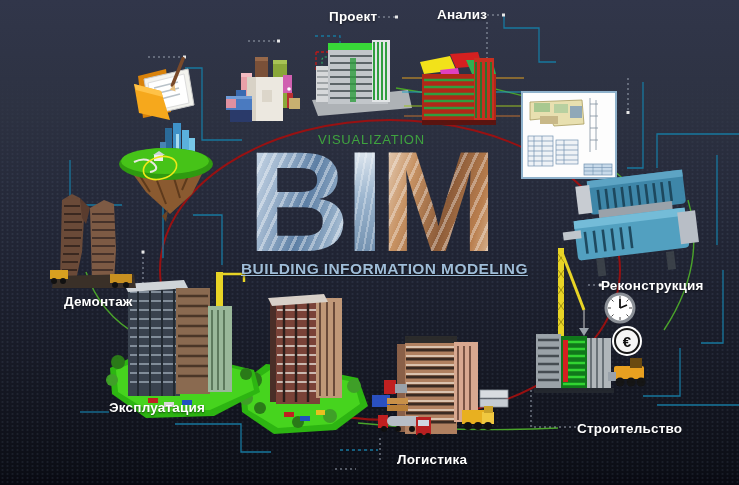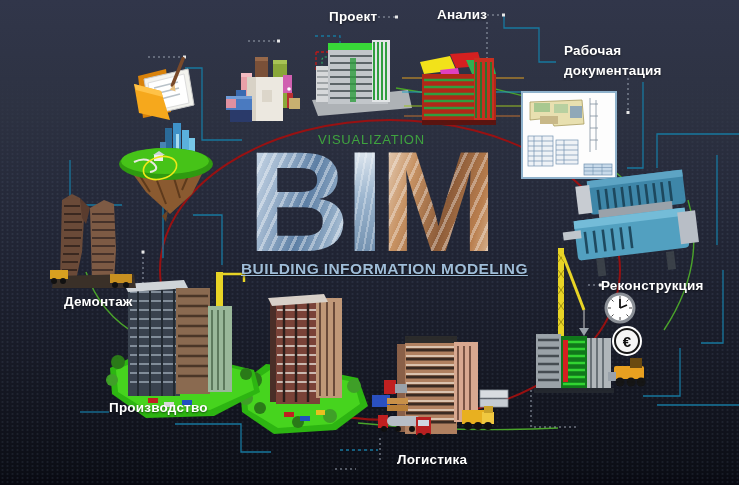--- a/index.html
+++ b/index.html
@@ -406,21 +406,20 @@
         <span class="ltr i">I</span>
         <span class="ltr m">M</span>
     </div>
     <div class="subtitle">BUILDING INFORMATION MODELING</div>
   </div>
 
   <div id="viz-label">VISUALIZATION</div>
 
   <div class="stage-label" style="left:329px;top:7px">Проект</div>
   <div class="stage-label" style="left:437px;top:5px">Анализ</div>
-  <div class="stage-label" style="left:564px;top:41px">Рабочая
-документация</div>
   <div class="stage-label" style="left:601px;top:276px">Реконструкция</div>
+  <div class="stage-label" style="left:577px;top:419px">Строительство</div>
   <div class="stage-label" style="left:397px;top:450px">Логистика</div>
-  <div class="stage-label" style="left:109px;top:398px">Производство</div>
+  <div class="stage-label" style="left:109px;top:398px">Эксплуатация</div>
   <div class="stage-label" style="left:64px;top:292px">Демонтаж</div>
 
   <div class="dots"></div>
 </div>
 
 </body></html>

